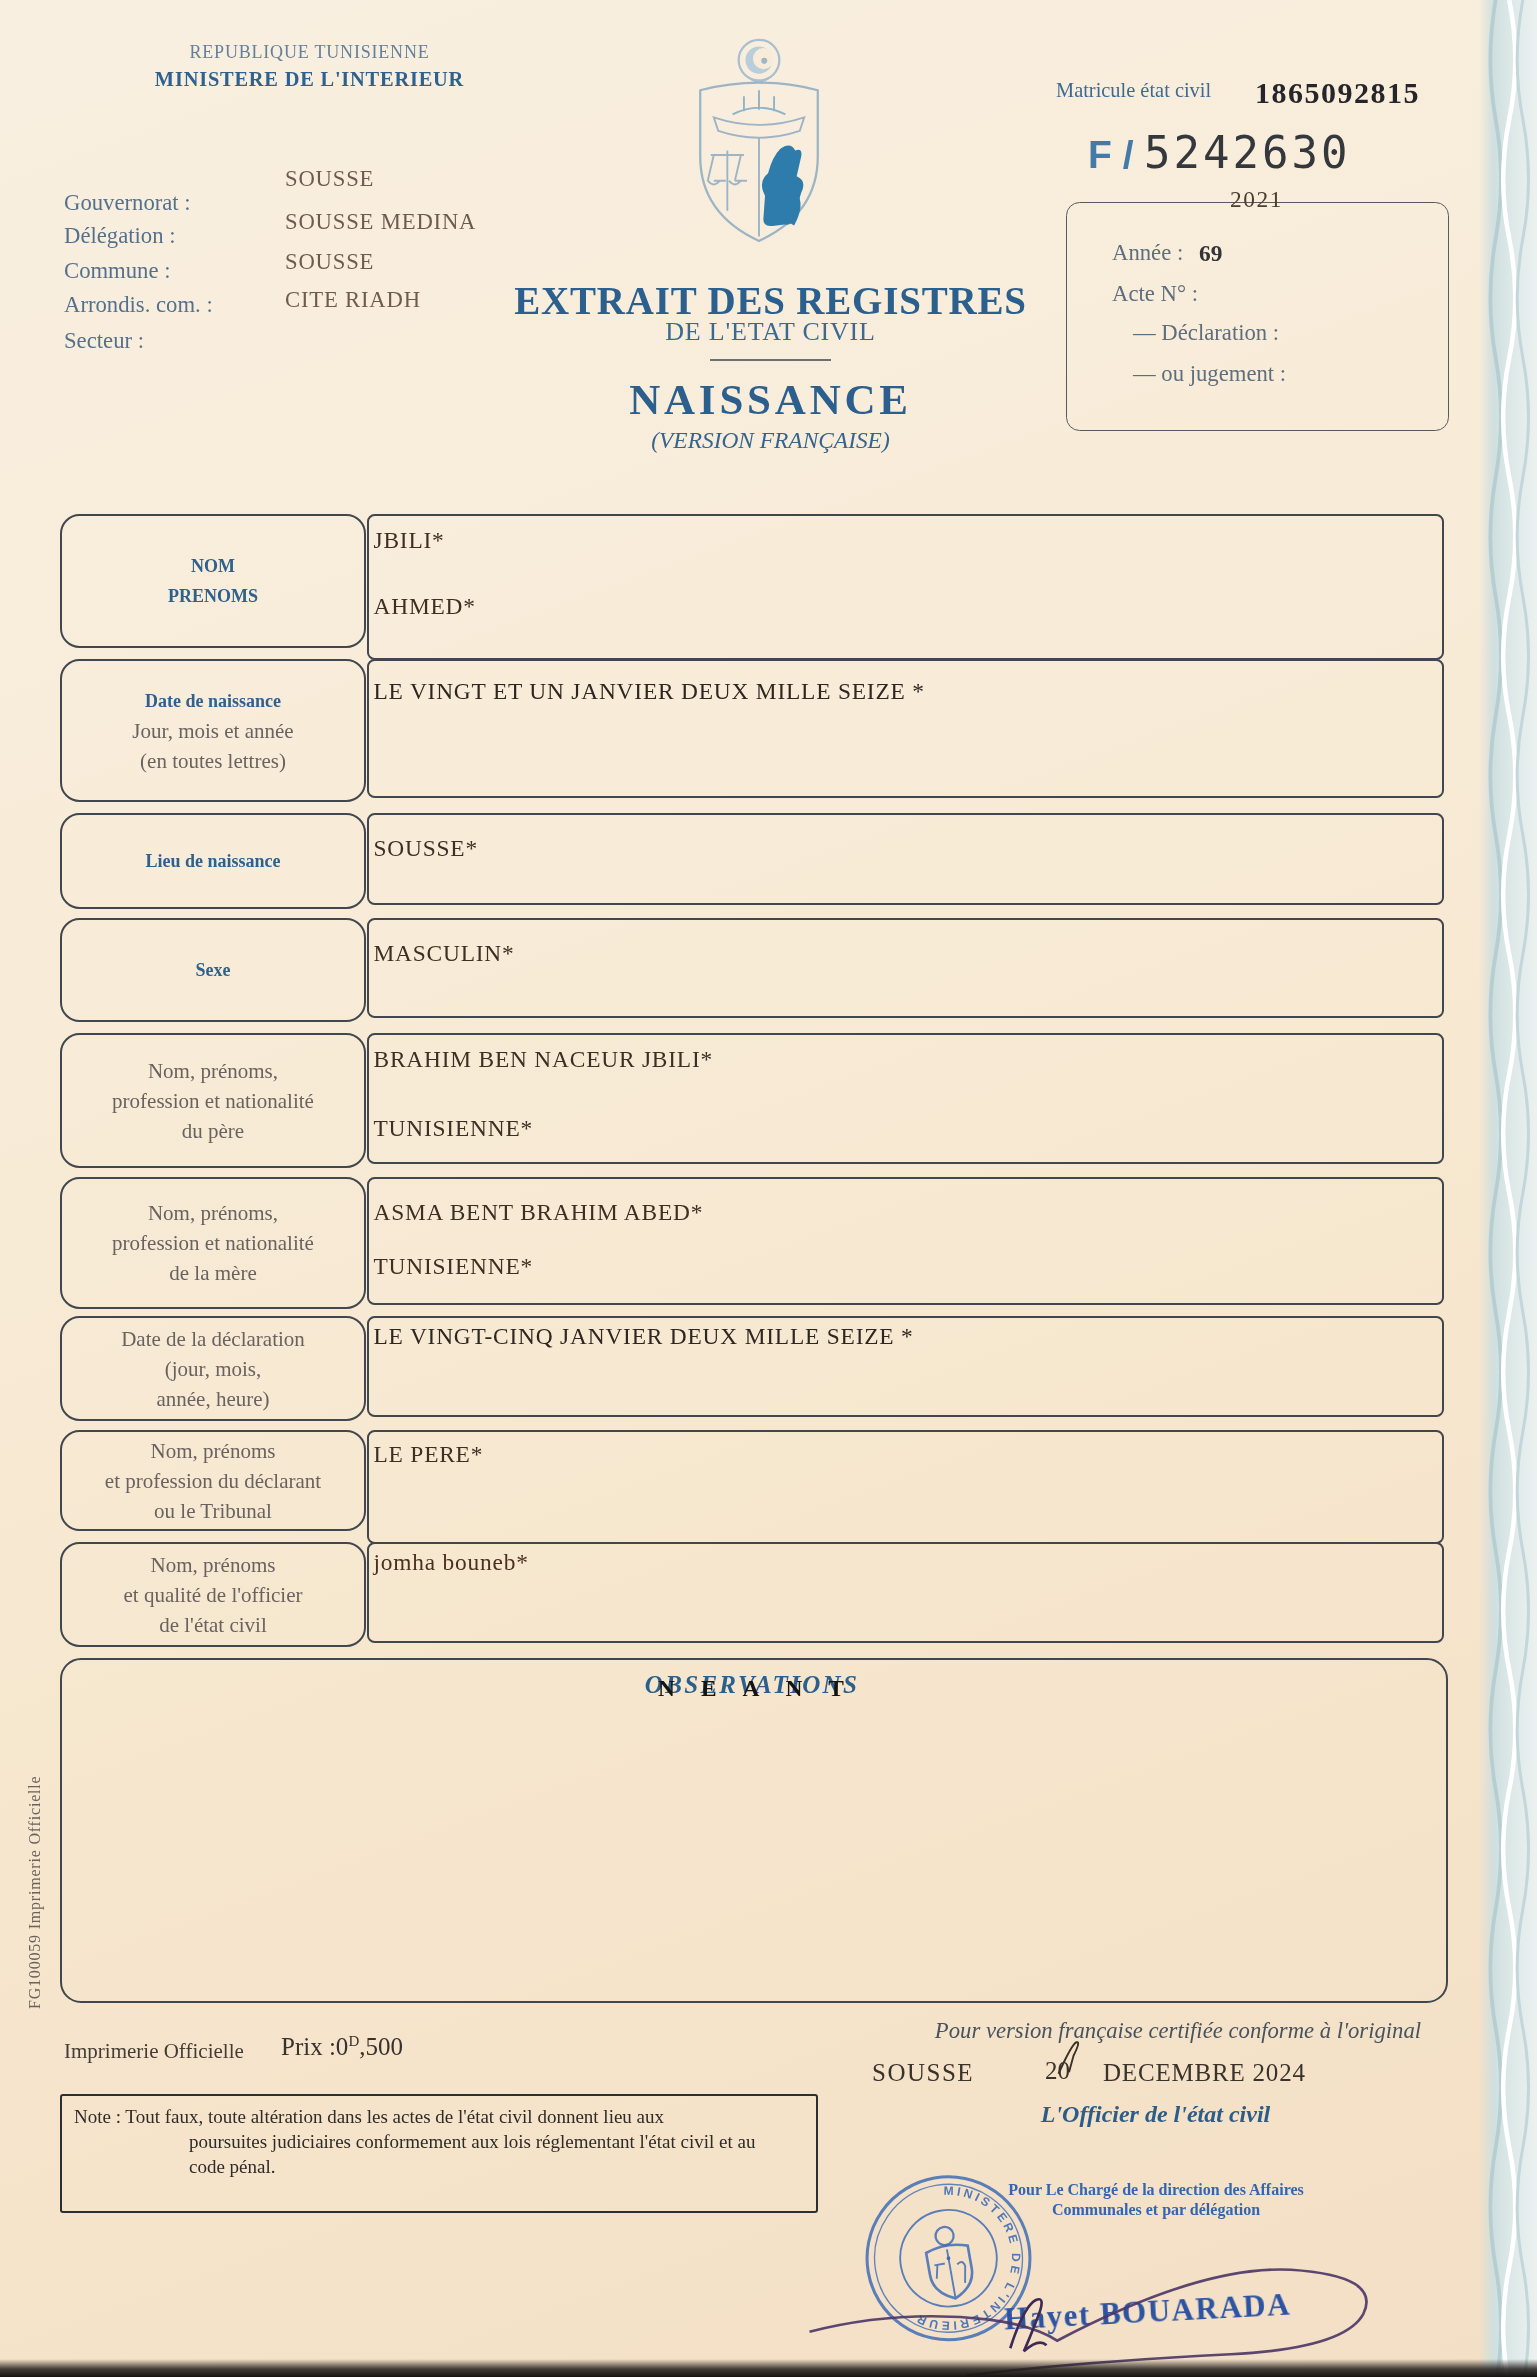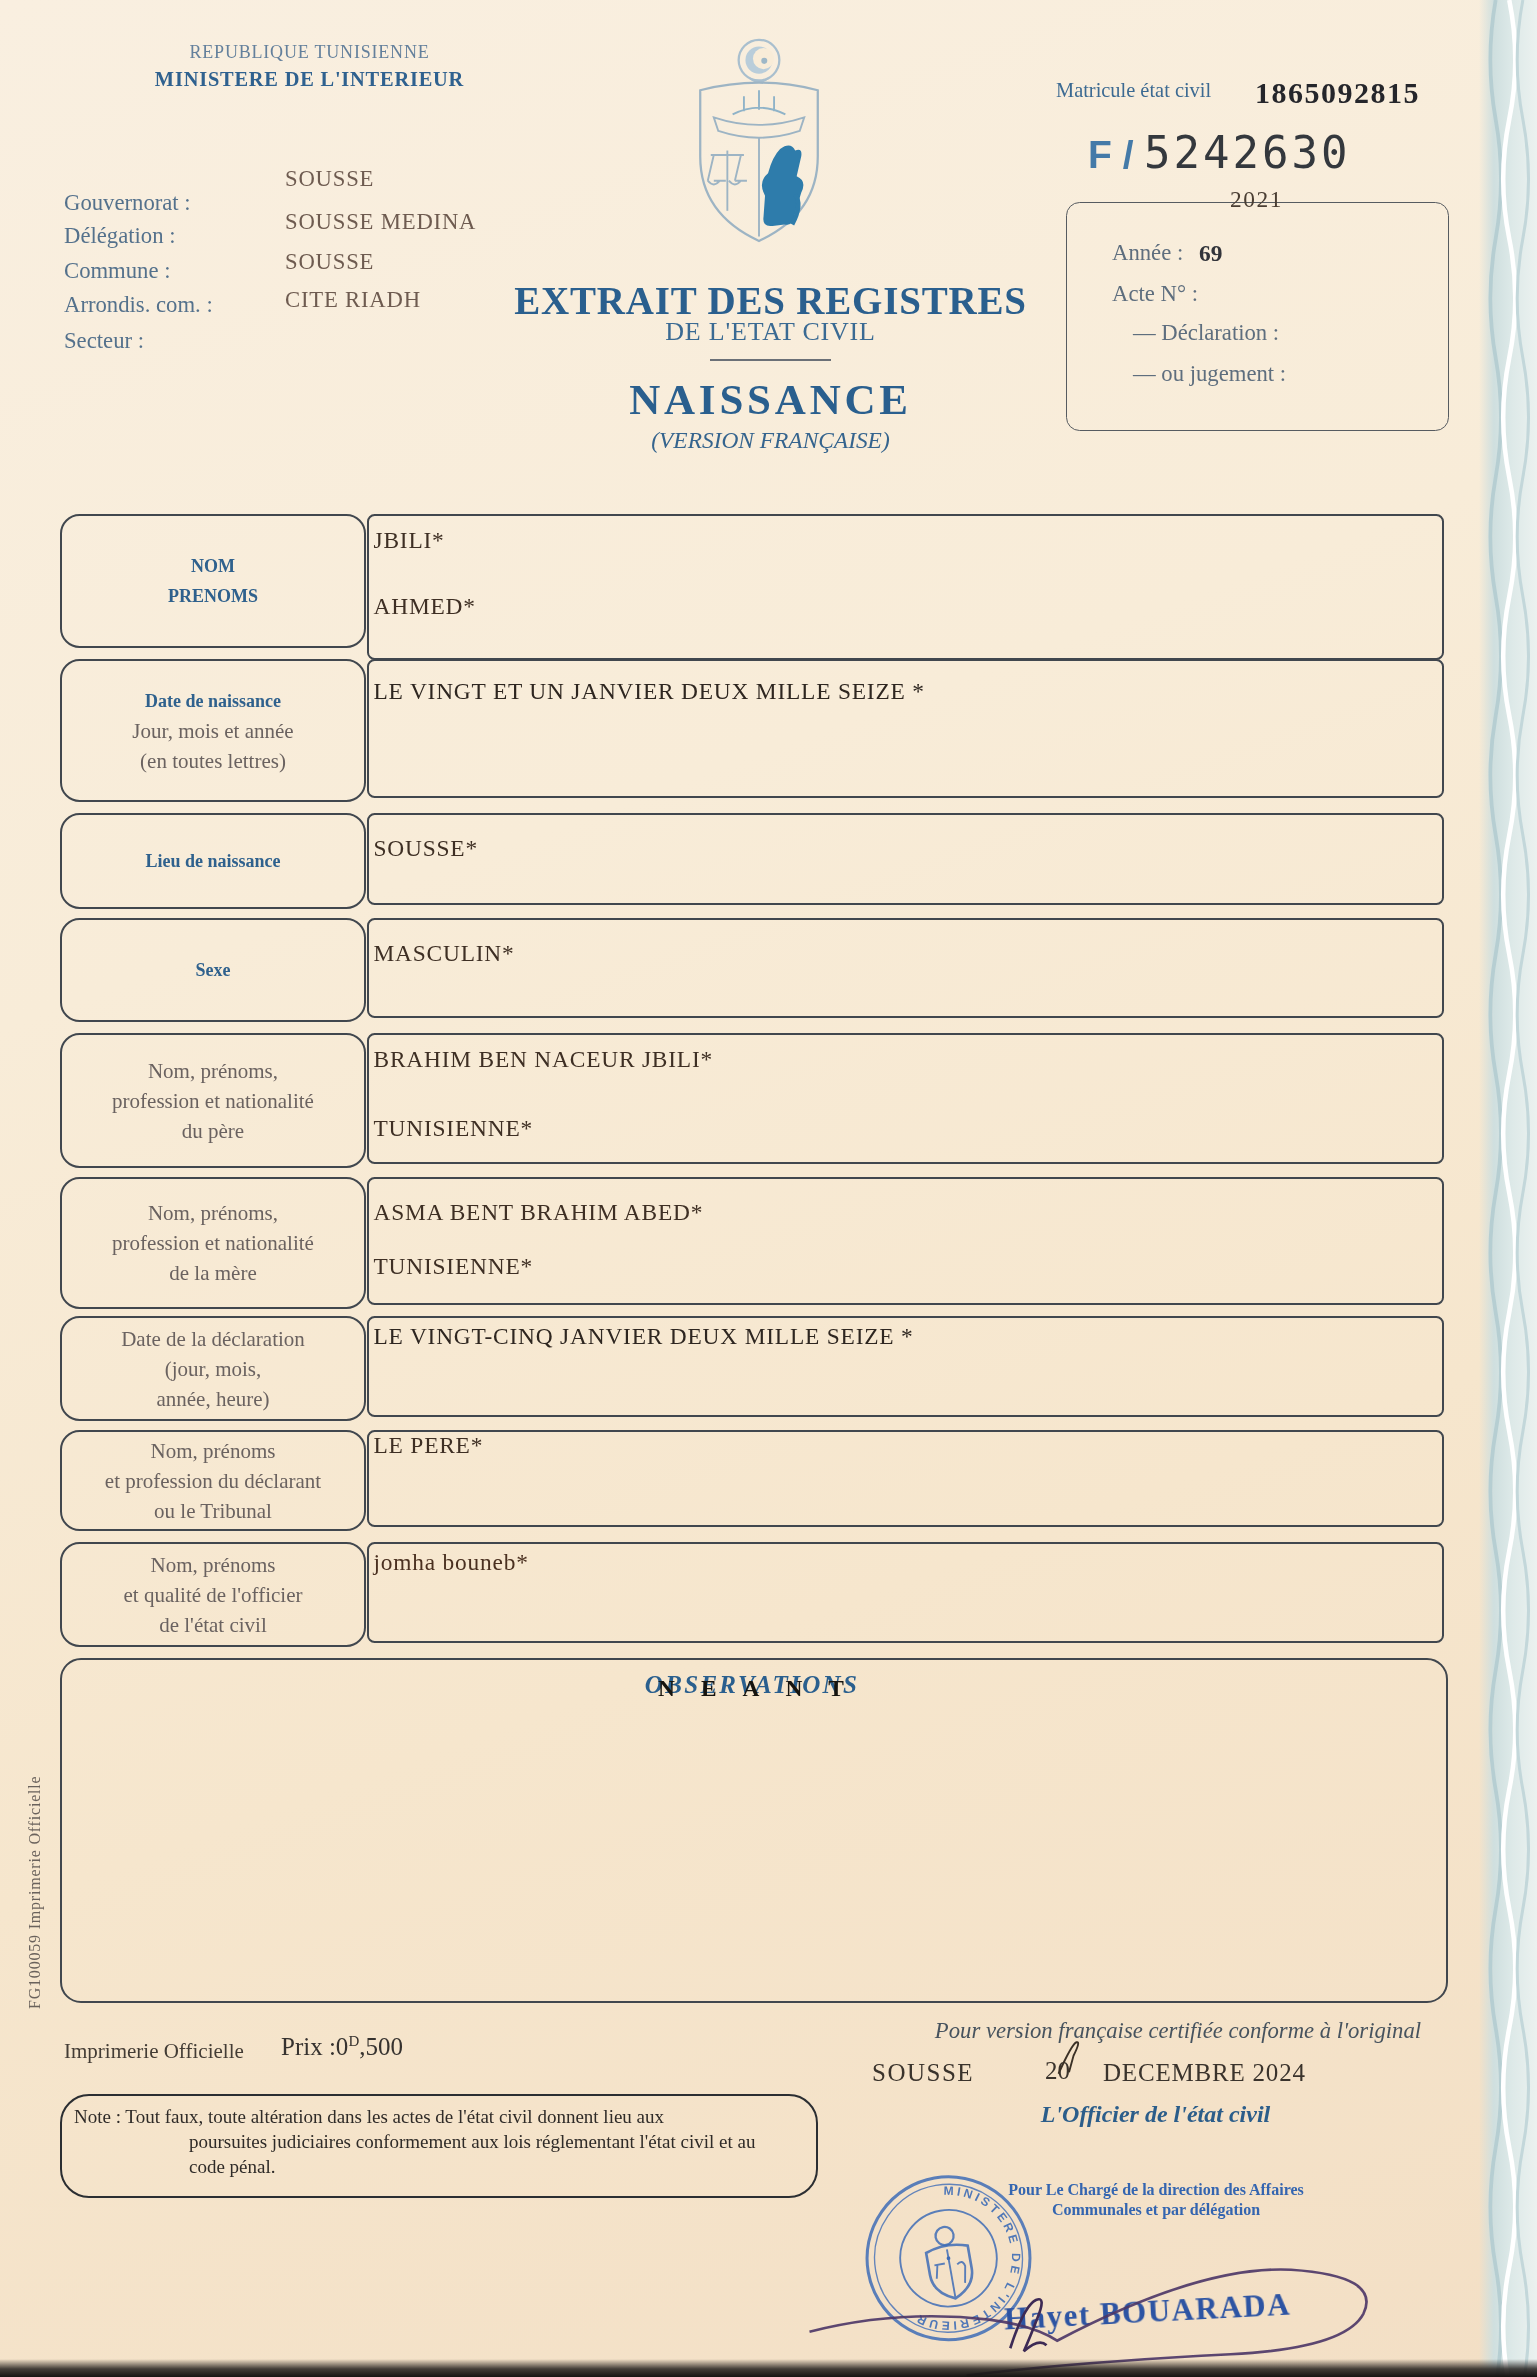--- a/index.html
+++ b/index.html
@@ -44,21 +44,21 @@
   .obs-head{left:60px;top:1671px;width:1384px;text-align:center;font-size:25px;font-weight:bold;
             font-style:italic;color:#2a5f8e;letter-spacing:2.3px;}
   .obs-overlay{left:60px;top:1675px;width:1384px;text-align:center;font-size:23.4px;font-weight:bold;
                color:#16140f;letter-spacing:26px;font-style:normal;margin-left:12px;}
   
   .side-vert{left:26px;top:1775px;height:234px;writing-mode:vertical-rl;transform:rotate(180deg);
              font-size:16px;color:#6a625c;letter-spacing:0.8px;}
   .printer{left:64px;top:2039px;font-size:21px;color:#433c35;}
   .price{left:281px;top:2033px;font-size:25px;color:#36322f;}
   .price sup{font-size:15px;}
-  .notebox{left:60px;top:2094px;width:758px;height:104px;border:2.3px solid #2b2e32;border-radius:29px;
+  .notebox{left:60px;top:2094px;width:758px;height:119px;border:2.3px solid #2b2e32;border-radius:3px;
            padding:7.6px 12px;box-sizing:border-box;font-size:19px;color:#2f2b28;line-height:25px;}
   .note-ind{padding-left:115px;}
   .certif{left:891px;top:2018px;width:574px;text-align:center;font-size:22.7px;font-style:italic;color:#47535e;}
   .city{left:872px;top:2059px;font-size:25px;color:#3a332c;letter-spacing:1.5px;}
   .dday{left:1045px;top:2057px;font-size:25px;color:#3a332c;}
   .drest{left:1103px;top:2059px;font-size:25px;color:#3a332c;letter-spacing:0.8px;}
   .officer{left:974px;top:2101px;width:363px;text-align:center;font-size:24px;font-weight:bold;
            font-style:italic;color:#2b5d8a;}
   .stamp-cap{left:967px;top:2180px;width:378px;text-align:center;font-size:16px;font-weight:bold;
              color:#3465b0;line-height:20.4px;filter:blur(0.3px);}
@@ -185,21 +185,21 @@
 </div>
 <div class="valbox" style="top:1316px;height:101px;padding-top:4.5px">
   <div class="val val-dark">LE VINGT-CINQ JANVIER  DEUX MILLE SEIZE *</div>
 </div>
 
 <div class="lblbox" style="top:1430px;height:97px">
   <div class="lbl-gray">Nom, prénoms</div>
   <div class="lbl-gray">et profession du déclarant</div>
   <div class="lbl-gray">ou le Tribunal</div>
 </div>
-<div class="valbox" style="top:1430px;height:97px;">
+<div class="valbox" style="top:1430px;height:114px;padding-top:9px">
   <div class="val">LE PERE*</div>
 </div>
 
 <div class="lblbox" style="top:1542px;height:101px">
   <div class="lbl-gray">Nom, prénoms</div>
   <div class="lbl-gray">et qualité de l'officier</div>
   <div class="lbl-gray">de l'état civil</div>
 </div>
 <div class="valbox" style="top:1542px;height:101px;padding-top:4.5px">
   <div class="val val-lc">jomha bouneb*</div>

